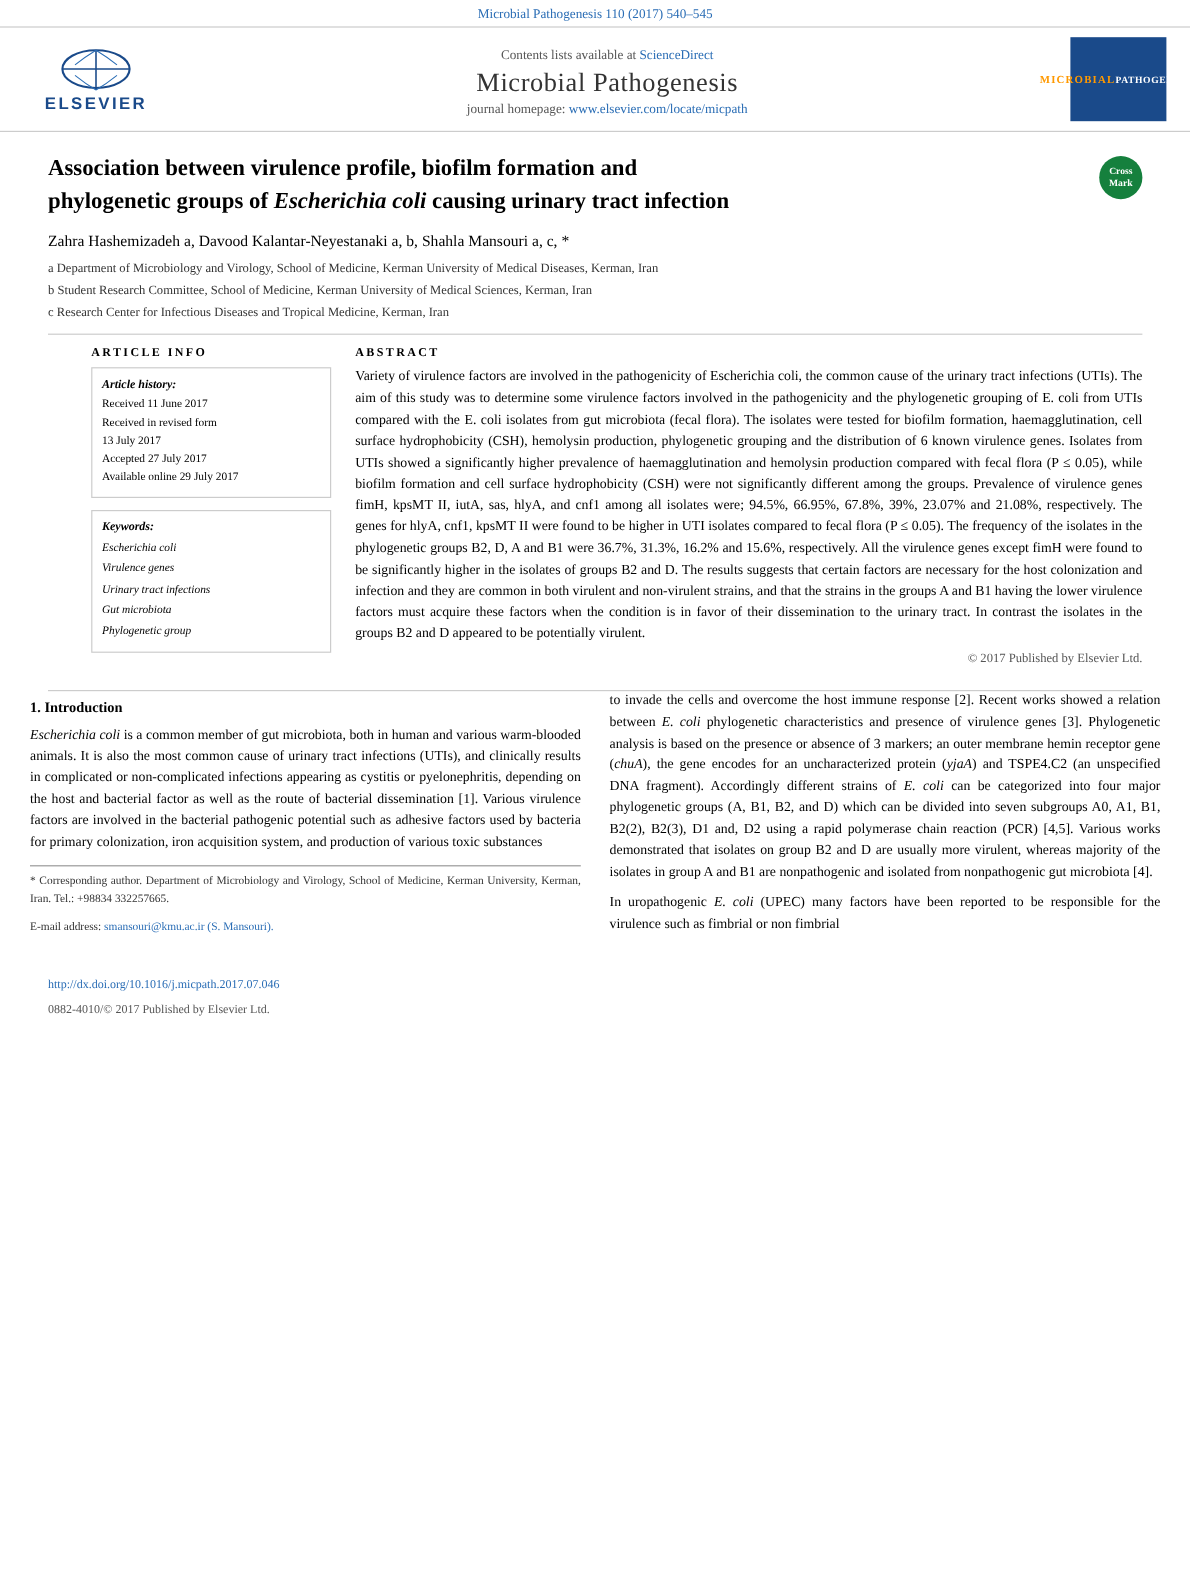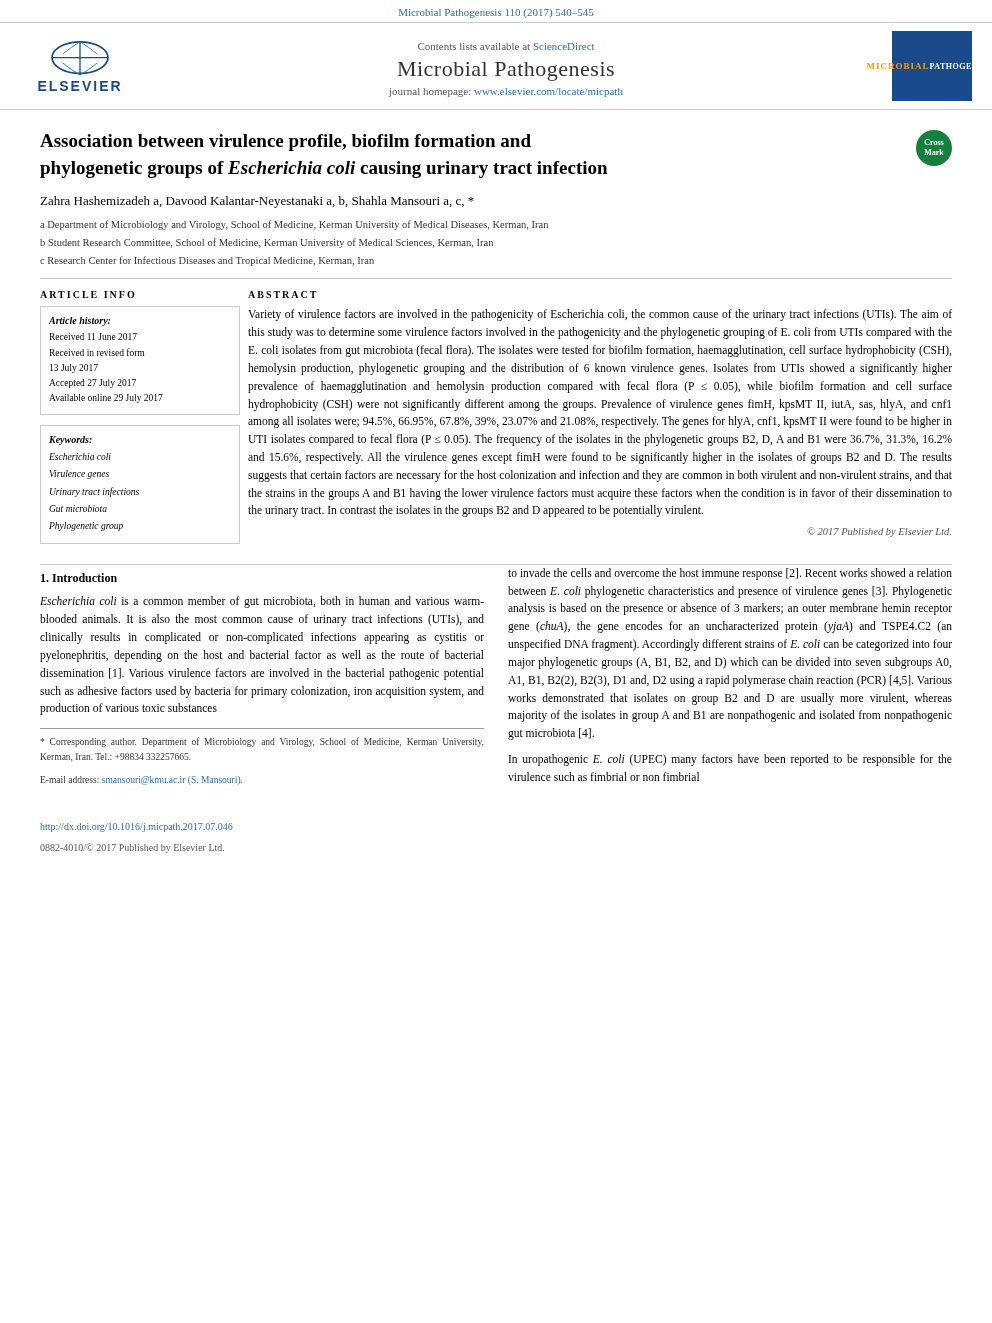--- a/index.html
+++ b/index.html
@@ -173,21 +173,22 @@
 
     hr.divider {
       border: none;
       border-top: 1px solid #ccc;
       margin: 10px 0;
     }
 
     
     .two-col {
       display: flex;
-      gap: 8px;
+      gap: 20px;
+      margin-left: 36px;
     }
 
     .left-col {
       width: 200px;
       flex-shrink: 0;
     }
 
     .right-col {
       flex: 1;
     }
@@ -238,26 +239,25 @@
       line-height: 1.55;
       color: #000;
       text-align: justify;
     }
 
     .copyright-line {
       font-size: 10.5px;
       color: #555;
       text-align: right;
       margin-top: 6px;
-      font-style: italic;
     }
 
     
     .main-body {
-      padding: 0 40px 20px;
+      padding: 0 25px 20px;
     }
 
     .two-col-body {
       display: flex;
       gap: 24px;
     }
 
     .body-col {
       flex: 1;
       font-size: 11.5px;

